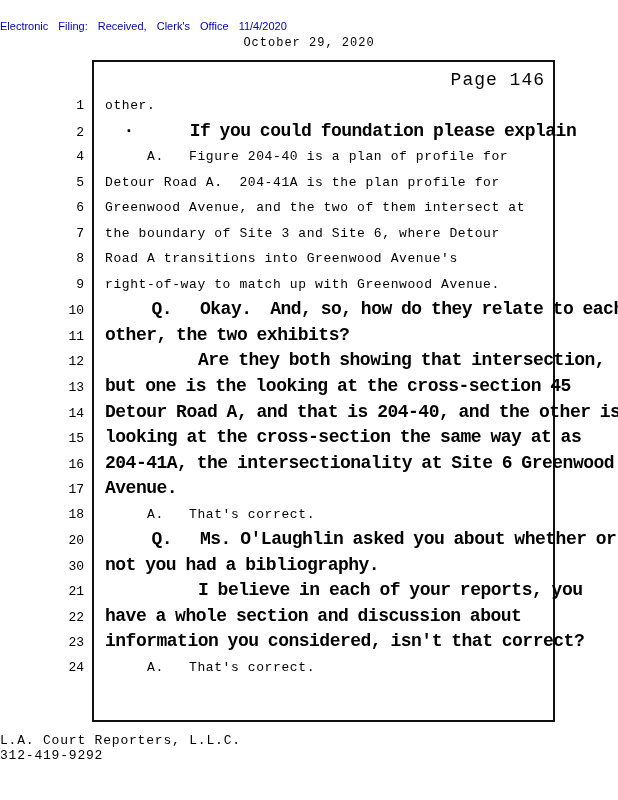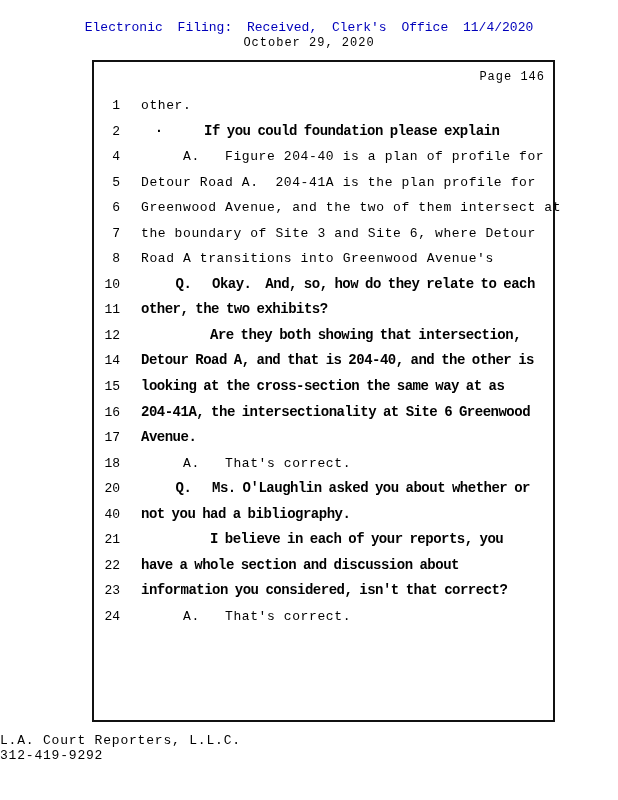--- a/index.html
+++ b/index.html
@@ -10,23 +10,22 @@
   }
   body {
     position: relative;
     font-family: "Liberation Mono", "DejaVu Sans Mono", monospace;
     color: #000000;
   }
 
   .filing-header {
     position: absolute;
     top: 20px; left: 0; width: 100%;
-    text-align: center;
-    font-family: Liberation Mono, monospace;
-    font-size: 13px;
+    font-family: Liberation Sans, sans-serif;
+    font-size: 11px;
     color: #0000bb;
     word-spacing: 7px;
     white-space: pre;
   }
 
   .date-line {
     position: absolute;
     top: 36px; left: 0; width: 100%;
     text-align: center;
     font-size: 12px;
@@ -37,29 +36,28 @@
     position: absolute;
     left: 92px; top: 60px;
     width: 463px; height: 662px;
     border: 2px solid #111111;
     background: transparent;
   }
 
   .page-number {
     position: absolute;
     top: 70px; right: 73px;
-    font-size: 12px;
+    font-size: 18px;
     letter-spacing: 1px;
   }
 
   .lines {
     position: absolute;
     left: 0; top: 93px;
     width: 532px;
-    padding-left: 36px;
   }
   .line {
     height: 25.55px;
     line-height: 25.55px;
     white-space: pre;
     font-size: 13px;
     letter-spacing: 0.6px;
   }
   .lnum {
     display: inline-block;
@@ -67,21 +65,21 @@
     text-align: right;
     letter-spacing: 0;
     font-size: 13px;
     font-weight: normal;
   }
   .ltext {
     margin-left: 21px;
   }
   .line.bold .ltext {
     font-weight: bold;
-    font-size: 14px;
+    font-size: 18px;
     letter-spacing: -0.5px;
     word-spacing: -1px;
   }
 
   .footer {
     position: absolute;
     left: 0; width: 100%;
     text-align: left;
     font-size: 13px;
     letter-spacing: 0.8px;
@@ -101,30 +99,32 @@
 <div class="page-number">Page 146</div>
 
 <div class="lines">
     <div class="line"><span class="lnum">1</span><span class="ltext">other.</span></div>
     <div class="line bold"><span class="lnum">2</span><span class="ltext">  ·      If you could foundation please explain</span></div>
     <div class="line"><span class="lnum">4</span><span class="ltext">     A.   Figure 204-40 is a plan of profile for</span></div>
     <div class="line"><span class="lnum">5</span><span class="ltext">Detour Road A.  204-41A is the plan profile for</span></div>
     <div class="line"><span class="lnum">6</span><span class="ltext">Greenwood Avenue, and the two of them intersect at</span></div>
     <div class="line"><span class="lnum">7</span><span class="ltext">the boundary of Site 3 and Site 6, where Detour</span></div>
     <div class="line"><span class="lnum">8</span><span class="ltext">Road A transitions into Greenwood Avenue's</span></div>
+    <div class="line"><span class="lnum">9</span><span class="ltext">right-of-way to match up with Greenwood Avenue.</span></div>
     <div class="line bold"><span class="lnum">10</span><span class="ltext">     Q.   Okay.  And, so, how do they relate to each</span></div>
     <div class="line bold"><span class="lnum">11</span><span class="ltext">other, the two exhibits?</span></div>
     <div class="line bold"><span class="lnum">12</span><span class="ltext">          Are they both showing that intersection,</span></div>
+    <div class="line bold"><span class="lnum">13</span><span class="ltext">but one is the looking at the cross-section 45</span></div>
     <div class="line bold"><span class="lnum">14</span><span class="ltext">Detour Road A, and that is 204-40, and the other is</span></div>
     <div class="line bold"><span class="lnum">15</span><span class="ltext">looking at the cross-section the same way at as</span></div>
     <div class="line bold"><span class="lnum">16</span><span class="ltext">204-41A, the intersectionality at Site 6 Greenwood</span></div>
     <div class="line bold"><span class="lnum">17</span><span class="ltext">Avenue.</span></div>
     <div class="line"><span class="lnum">18</span><span class="ltext">     A.   That's correct.</span></div>
     <div class="line bold"><span class="lnum">20</span><span class="ltext">     Q.   Ms. O'Laughlin asked you about whether or</span></div>
-    <div class="line bold"><span class="lnum">40</span><span class="ltext">not you had a bibliography.</span></div>
+    <div class="line bold"><span class="lnum">30</span><span class="ltext">not you had a bibliography.</span></div>
     <div class="line bold"><span class="lnum">21</span><span class="ltext">          I believe in each of your reports, you</span></div>
     <div class="line bold"><span class="lnum">22</span><span class="ltext">have a whole section and discussion about</span></div>
     <div class="line bold"><span class="lnum">23</span><span class="ltext">information you considered, isn't that correct?</span></div>
     <div class="line"><span class="lnum">24</span><span class="ltext">     A.   That's correct.</span></div>
   </div>
 
 <div class="footer footer-company">L.A. Court Reporters, L.L.C.</div>
 
 <div class="footer footer-phone">312-419-9292</div>
 

